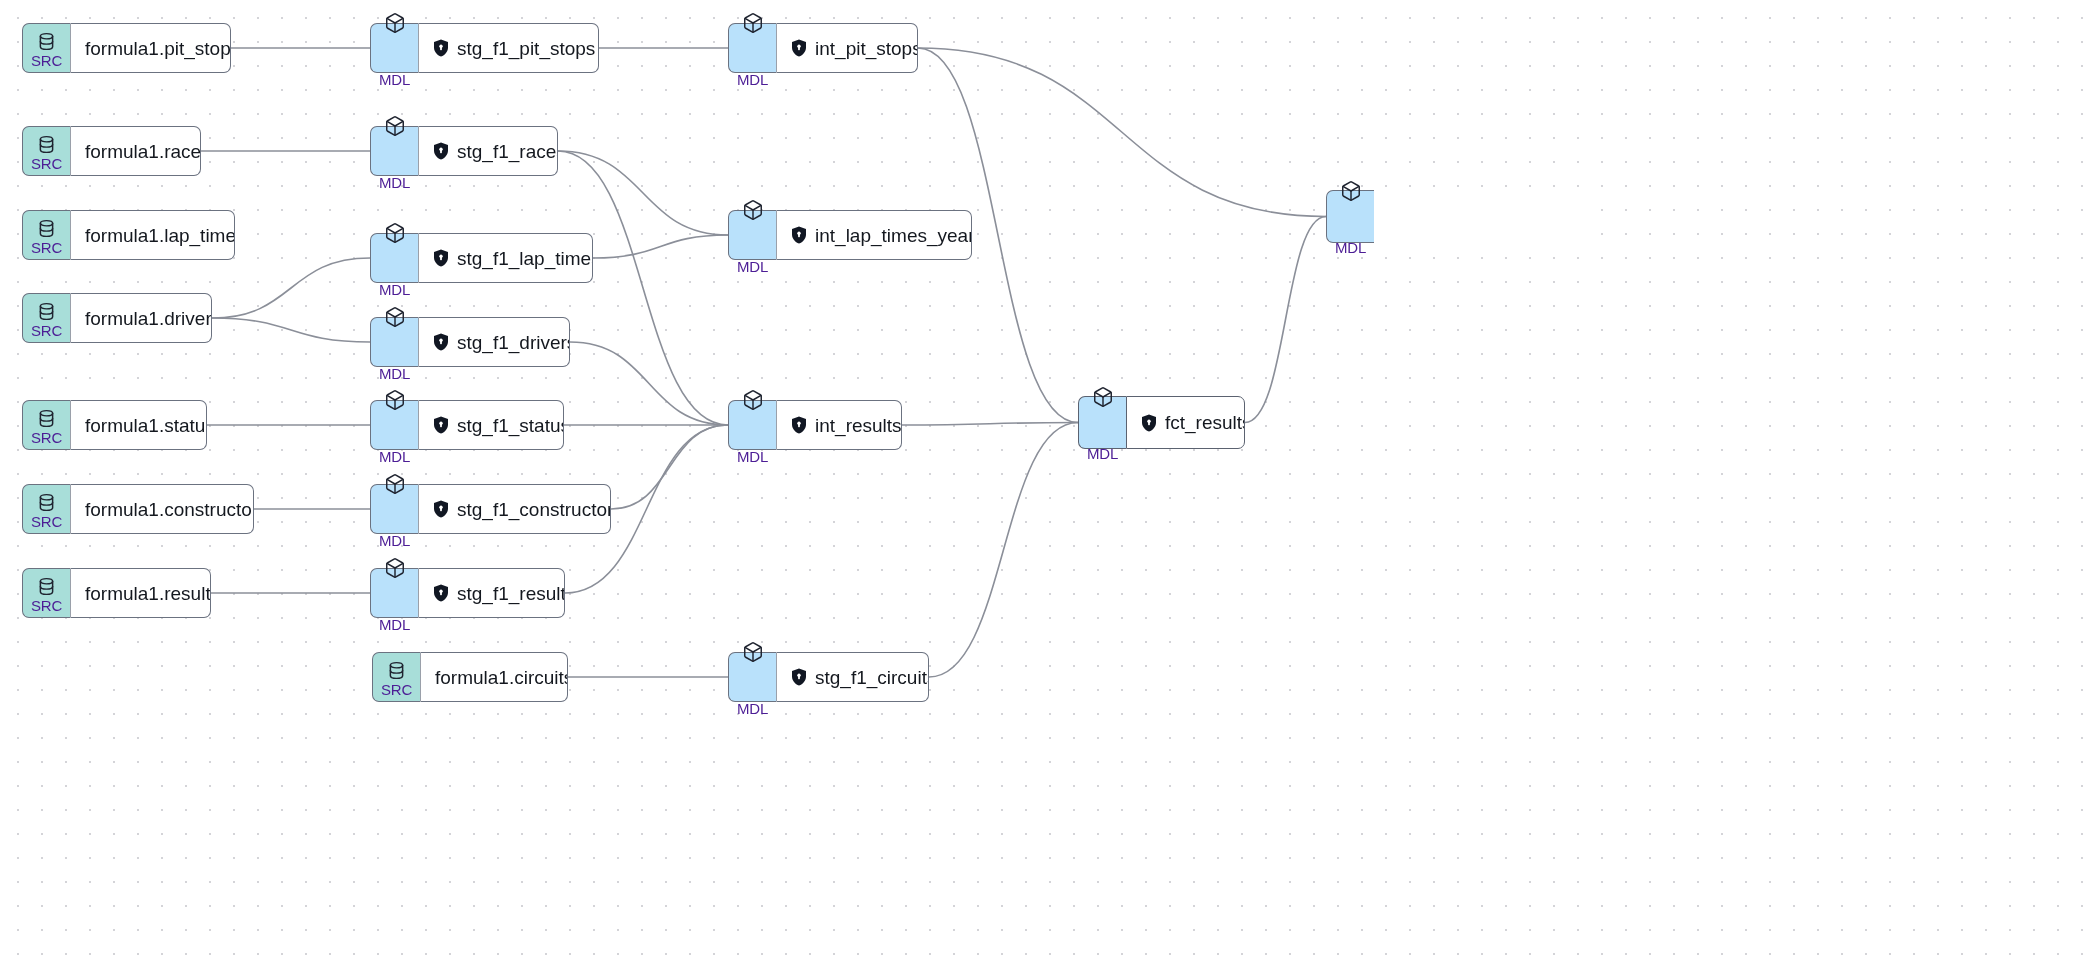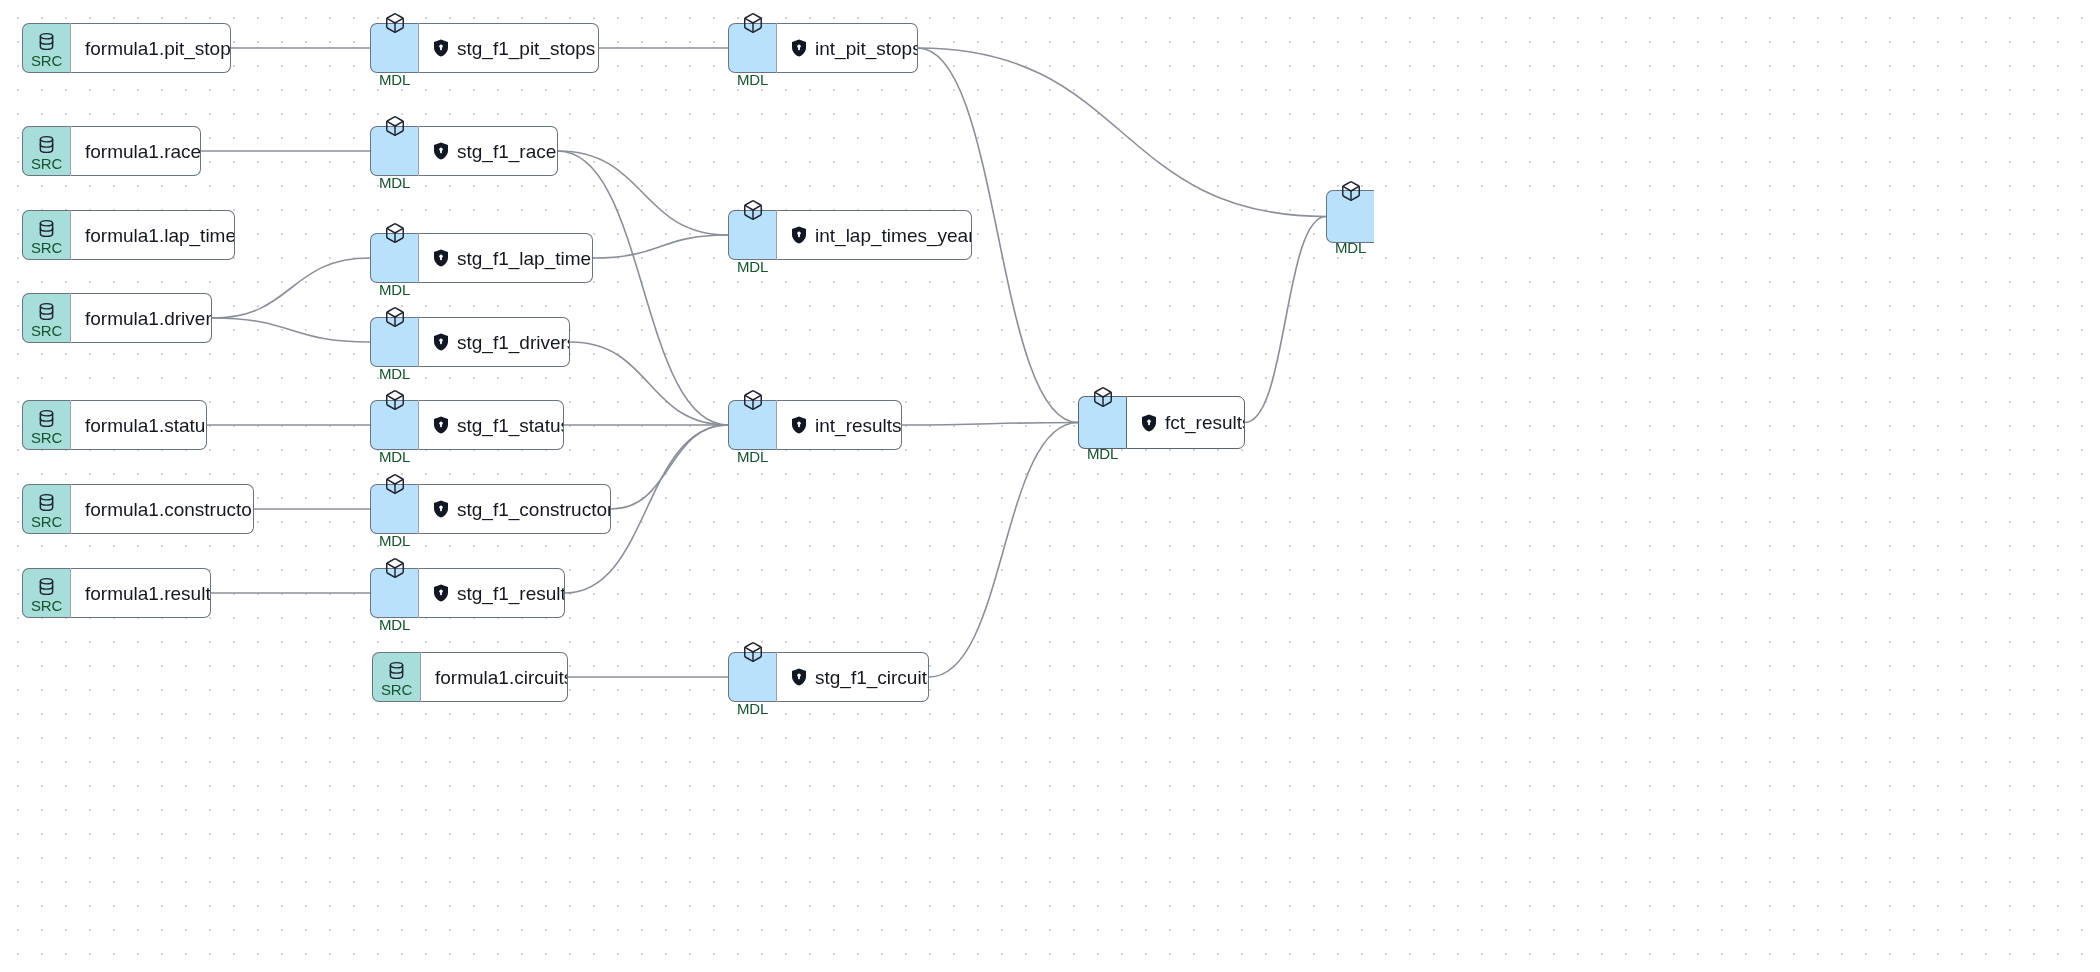--- a/index.html
+++ b/index.html
@@ -47,21 +47,21 @@
     display: flex;
     flex-direction: column;
     align-items: center;
     justify-content: center;
     gap: 1px;
     padding-top: 2px;
   }
   .node-badge .badge-label {
     font-size: 15px;
     line-height: 15px;
-    color: #14532d;
+    color: #4c1d95;
     letter-spacing: -0.2px;
     font-family: "Liberation Sans", sans-serif;
     text-align: right;
   }
   .node-badge svg { display: block; }
   .node-body {
     flex: 1 1 auto;
     border: 1px solid #6b7280;
     border-left: 1px solid #9aa0aa;
     border-radius: 0 7px 7px 0;

